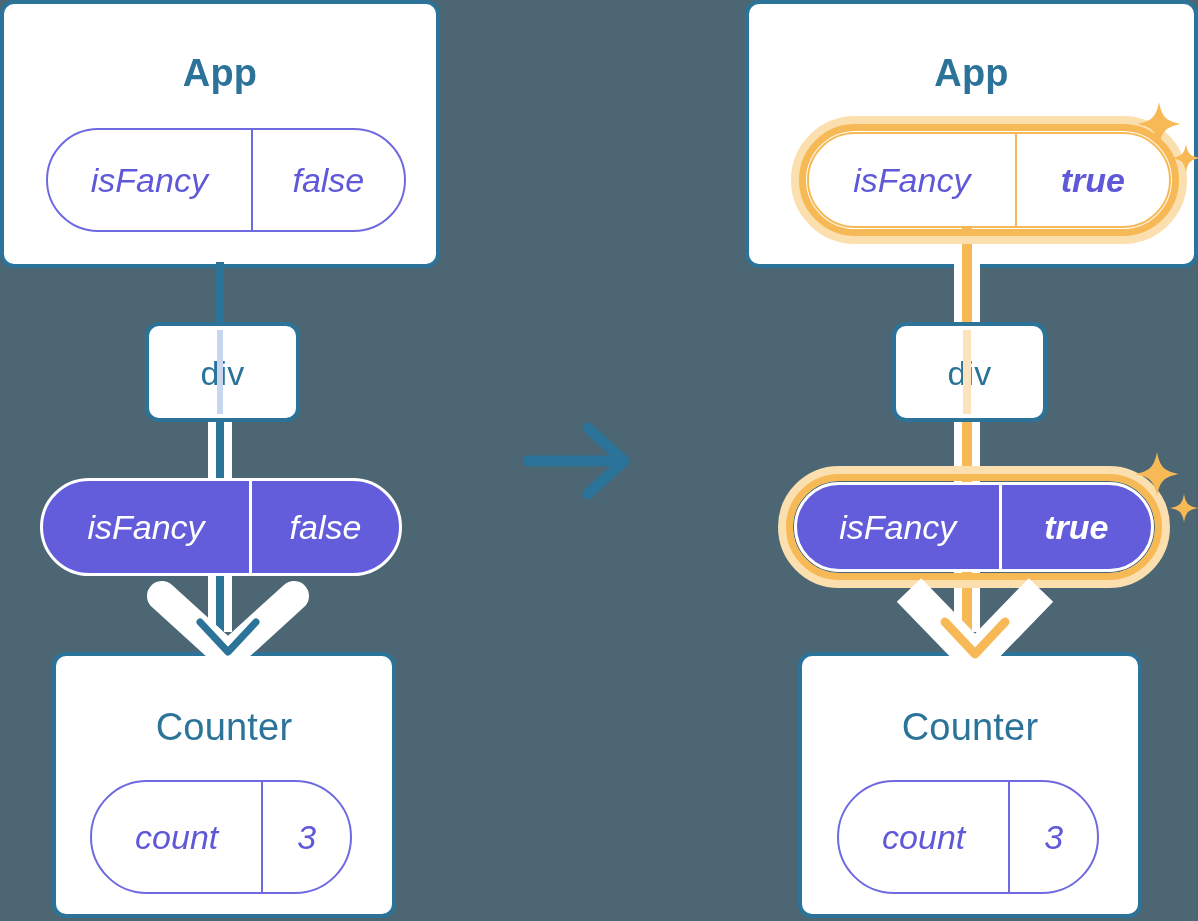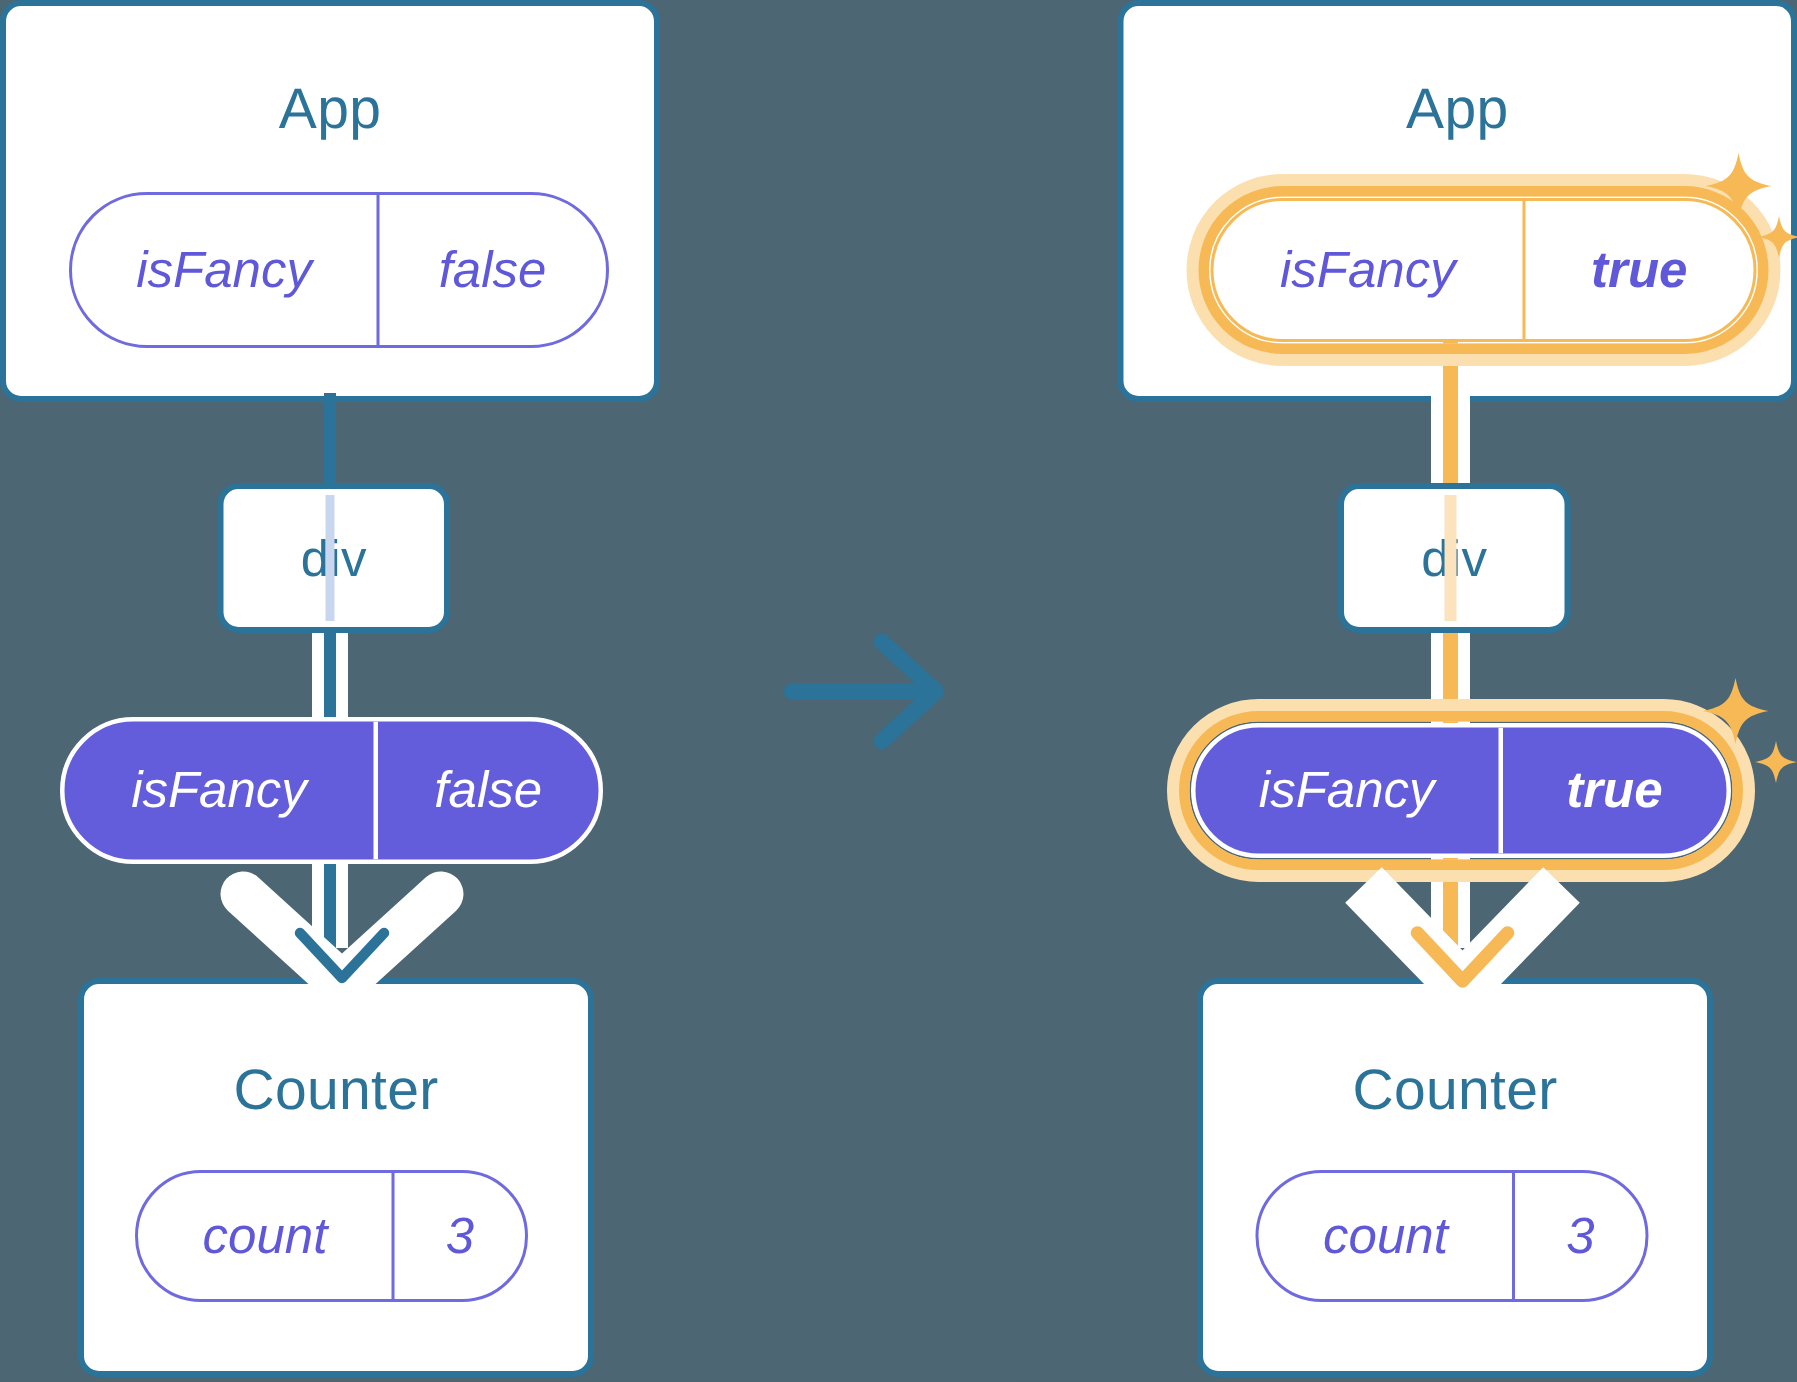--- a/index.html
+++ b/index.html
@@ -46,21 +46,21 @@
     font-size: 38px;
     line-height: 1;
     letter-spacing: .2px;
     white-space: nowrap;
   }
   
   .box-app {
     left: 0px; top: 0px;
     width: 440px; height: 268px;
   }
-  .box-app .cbox-title { top: 50px; }
+  .box-app .cbox-title { top: 50px; font-weight: bold; }
 
   
   .box-div {
     left: 145px; top: 322px;
     width: 155px; height: 100px;
     border-radius: 14px;
     z-index: 6;
   }
   .box-div .cbox-title { top: 30px; font-size: 34px; }
 
@@ -103,21 +103,21 @@
   .pill-app {
     left: 42px; top: 124px;
     width: 360px; height: 104px;
   }
   .pill-app .c-left  { width: 205px; }
   .pill-app .c-right { width: 155px; }
 
   
   .pill-count {
     left: 90px; top: 780px;
-    width: 262px; height: 88px; text-align: right;
+    width: 262px; height: 114px; text-align: right;
   }
   .pill-count .c-left  { width: 172px; }
   .pill-count .c-right { width: 90px; }
 
   
   .pill-solid {
     background: #635ddb;
     border: 3px solid #ffffff;
   }
   .pill-solid .pcell { color: #ffffff; }

